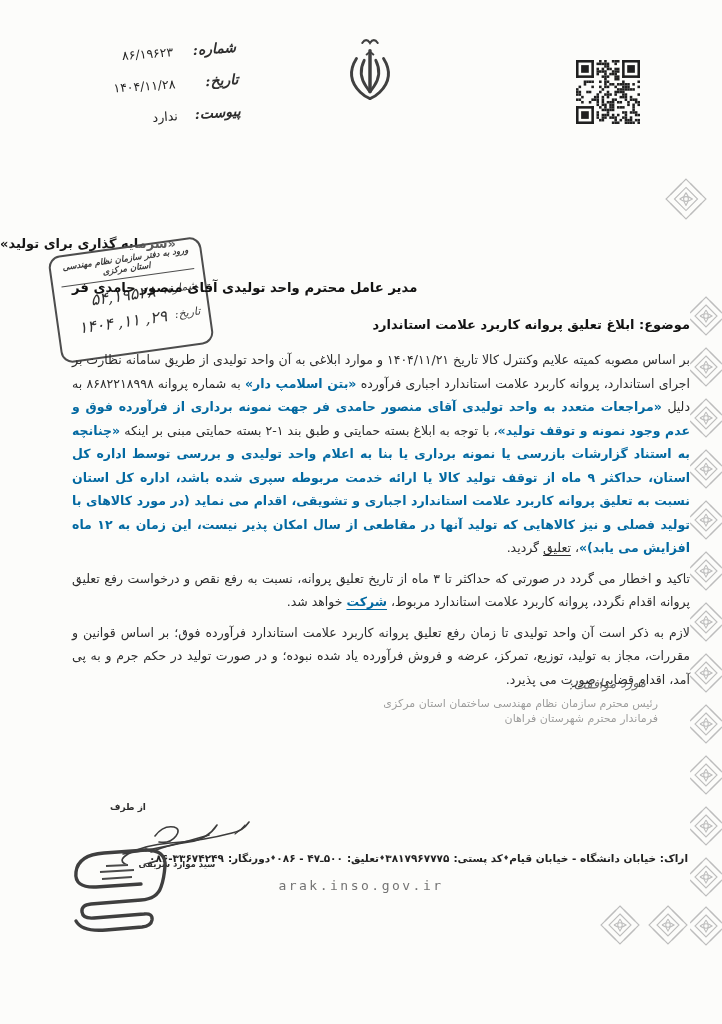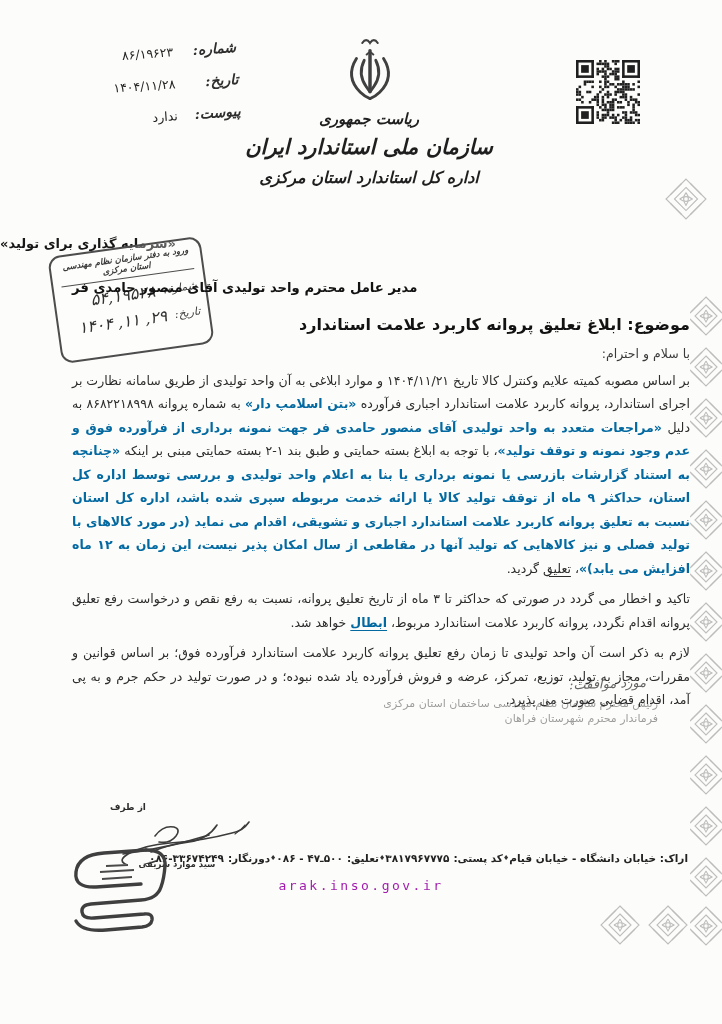--- a/index.html
+++ b/index.html
@@ -31,42 +31,42 @@
          border:2px solid #4d4d4d;border-radius:12px;padding:5px 8px;direction:rtl;color:#3c3c3c;background:rgba(255,255,255,.3)}
   .stamp-title{font-family:"DejaVu Serif",serif;font-style:italic;font-weight:bold;font-size:8.5px;
                text-align:center;border-bottom:1.6px solid #4d4d4d;padding-bottom:4px}
   .srow{display:flex;align-items:center;gap:8px;margin-top:7px}
   .slabel{font-family:"DejaVu Serif",serif;font-style:italic;font-size:11px}
   .hand{font-family:"DejaVu Serif",serif;font-style:italic;font-size:16px;color:#323232;letter-spacing:1px}
 
   
   .content{position:absolute;left:72px;top:276px;width:618px;direction:rtl;font-size:12.5px;line-height:23.5px;text-align:justify}
   .recipient{font-weight:bold;font-size:13.2px;color:#121212;margin-bottom:13px;text-align:left}
-  .subject{font-weight:bold;font-size:16px;color:#121212;margin-bottom:6px;text-align:right}
+  .subject{font-weight:bold;font-size:13px;color:#121212;margin-bottom:12px;text-align:right}
   .salutation{margin-bottom:3px;text-align:right;color:#3a3a3a}
   .para{margin-bottom:7px}
 
   
   .hw-approval{position:absolute;right:76px;top:676px;font-family:"DejaVu Serif",serif;font-style:italic;
                font-size:13px;color:#4a4a4a;transform:rotate(-2deg);direction:rtl;opacity:.85}
   .cc{position:absolute;right:64px;font-size:11px;color:#4f4f4f;opacity:.55;direction:rtl;white-space:nowrap}
   .cc1{top:697px}.cc2{top:712px}
 
   
   .sig{position:absolute;left:86px;top:802px;width:182px;text-align:center;direction:rtl}
   .onbehalf{font-size:9px;font-weight:bold;color:#2c2c2c;text-align:right;padding-left:24px;direction:rtl;text-align:left}
   .signame{font-size:8.5px;font-weight:bold;color:#2e2e2e;margin-top:-9px;letter-spacing:.5px}
 
   
   .footer{position:absolute;top:852px;left:160px;right:34px;display:flex;direction:rtl;
           justify-content:space-between;align-items:center;font-size:10.5px;font-weight:600;color:#222;white-space:nowrap}
   .fitem{display:flex;gap:4px;align-items:baseline}
   .dia{font-size:7px;color:#333}
   .website{position:absolute;top:878px;left:0;right:0;text-align:center;font-family:"DejaVu Sans Mono",monospace;
-           font-size:13px;letter-spacing:2.5px;color:#a21caf}
+           font-size:13px;letter-spacing:2.5px;color:#737373}
   .isiri{position:absolute;left:56px;top:842px;width:118px;height:92px}
 
   
   .orn{position:absolute;opacity:.9}
   .orn-single{right:14px;top:168px;width:46px;height:64px}
   .orn-strip{right:0;top:296px;width:32px;height:652px}
   .orn-corner{right:28px;top:904px;width:96px;height:42px}
 </style>
 </head>
 <body>
@@ -95,25 +95,20 @@
         <path d="M30 15 L30 57" stroke-width="3.6"></path>
         <path d="M26.5 19 q3.5 -4.5 7 0" stroke-width="2"></path>
         <path d="M24 25 q-7 14 2 27 q2.5 3.5 4 5.5" stroke-width="3"></path>
         <path d="M36 25 q7 14 -2 27 q-2.5 3.5 -4 5.5" stroke-width="3"></path>
         <path d="M16 23 q-12 19 4 35 q4.5 4.5 10 6.5" stroke-width="3"></path>
         <path d="M44 23 q12 19 -4 35 q-4.5 4.5 -10 6.5" stroke-width="3"></path>
       </g>
     </svg>
   </div>
 
-  <div class="lh">
-    <div class="lh1">ریاست جمهوری</div>
-    <div class="lh2">سازمان ملی استاندارد ایران</div>
-    <div class="lh3">اداره کل استاندارد استان مرکزی</div>
-  </div>
 
   <div class="qr"><svg width="64" height="64">
         <rect x="23.04" y="0" width="2.56" height="2.56" fill="#1f1f1f"></rect>
         <rect x="28.16" y="0" width="2.56" height="2.56" fill="#1f1f1f"></rect>
         <rect x="35.84" y="0" width="2.56" height="2.56" fill="#1f1f1f"></rect>
         <rect x="38.4" y="0" width="2.56" height="2.56" fill="#1f1f1f"></rect>
         <rect x="40.96" y="0" width="2.56" height="2.56" fill="#1f1f1f"></rect>
         <rect x="20.48" y="2.56" width="2.56" height="2.56" fill="#1f1f1f"></rect>
         <rect x="23.04" y="2.56" width="2.56" height="2.56" fill="#1f1f1f"></rect>
         <rect x="25.6" y="2.56" width="2.56" height="2.56" fill="#1f1f1f"></rect>
@@ -330,23 +325,22 @@
     </div>
     <div class="srow">
       <span class="slabel">تاریخ:</span>
       <span class="hand ltr">۱۴۰۴ ,۱۱ ,۲۹</span>
     </div>
   </div>
 
   <div class="content">
     <div class="recipient">مدیر عامل محترم واحد تولیدی آقای منصور حامدی فر</div>
     <div class="subject">موضوع: ابلاغ تعلیق پروانه کاربرد علامت استاندارد</div>
-    <div class="salutation">با سلام و احترام:</div>
     <p class="para"><span>بر اساس مصوبه کمیته علایم وکنترل کالا تاریخ ۱۴۰۴/۱۱/۲۱ و موارد ابلاغی به آن واحد تولیدی از طریق سامانه نظارت بر اجرای استاندارد، پروانه کاربرد علامت استاندارد اجباری فرآورده </span><span class="b">«بتن اسلامپ دار»</span><span> به شماره پروانه ۸۶۸۲۲۱۸۹۹۸ به دلیل </span><span class="b">«مراجعات متعدد به واحد تولیدی آقای منصور حامدی فر جهت نمونه برداری از فرآورده فوق و عدم وجود نمونه و توقف تولید»</span><span>، با توجه به ابلاغ بسته حمایتی و طبق بند ۱-۲ بسته حمایتی مبنی بر اینکه </span><span class="b">«چنانچه به استناد گزارشات بازرسی یا نمونه برداری یا بنا به اعلام واحد تولیدی و بررسی توسط اداره کل استان، حداکثر ۹ ماه از توقف تولید کالا یا ارائه خدمت مربوطه سپری شده باشد، اداره کل استان نسبت به تعلیق پروانه کاربرد علامت استاندارد اجباری و تشویقی، اقدام می نماید (در مورد کالاهای با تولید فصلی و نیز کالاهایی که تولید آنها در مقاطعی از سال امکان پذیر نیست، این زمان به ۱۲ ماه افزایش می یابد)»</span><span>، </span><span class="u">تعلیق</span><span> گردید.</span></p>
-    <p class="para"><span>تاکید و اخطار می گردد در صورتی که حداکثر تا ۳ ماه از تاریخ تعلیق پروانه، نسبت به رفع نقص و درخواست رفع تعلیق پروانه اقدام نگردد، پروانه کاربرد علامت استاندارد مربوط، </span><span class="b u">ابطال</span><span> خواهد شد.</span></p>
+    <p class="para"><span>تاکید و اخطار می گردد در صورتی که حداکثر تا ۳ ماه از تاریخ تعلیق پروانه، نسبت به رفع نقص و درخواست رفع تعلیق پروانه اقدام نگردد، پروانه کاربرد علامت استاندارد مربوط، </span><span class="b u">شرکت</span><span> خواهد شد.</span></p>
     <p class="para"><span>لازم به ذکر است آن واحد تولیدی تا زمان رفع تعلیق پروانه کاربرد علامت استاندارد فرآورده فوق؛ بر اساس قوانین و مقررات، مجاز به تولید، توزیع، تمرکز، عرضه و فروش فرآورده یاد شده نبوده؛ و در صورت تولید در حکم جرم و به پی آمد، اقدام قضایی صورت می پذیرد.</span></p>
   </div>
 
   <div class="hw-approval">مورد موافقت:</div>
   <div class="cc cc1">رئیس محترم سازمان نظام مهندسی ساختمان استان مرکزی</div>
   <div class="cc cc2">فرماندار محترم شهرستان فراهان</div>
 
   <div class="sig">
     <div class="onbehalf">از طرف</div>
     <svg width="168" height="52" viewBox="0 0 168 52">

